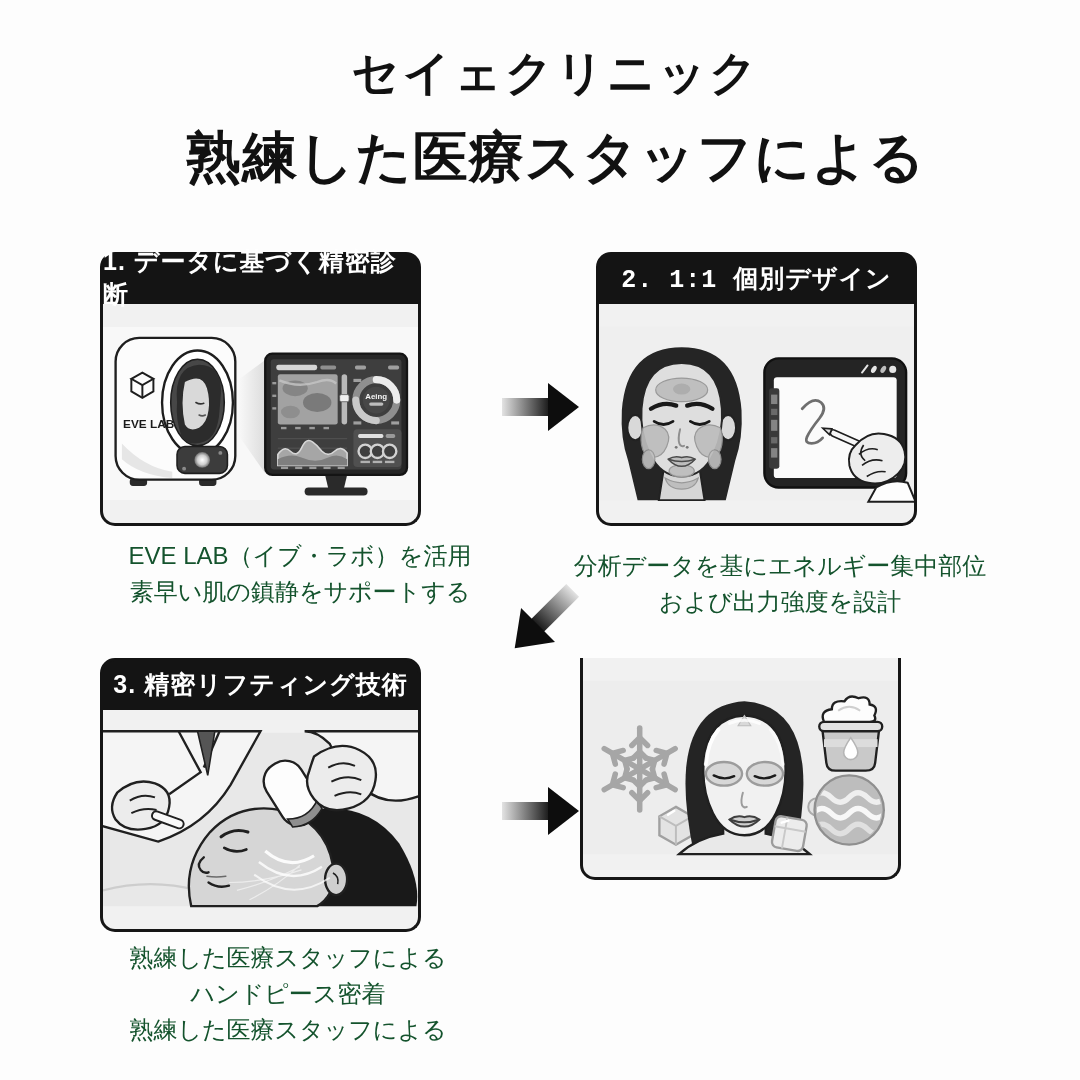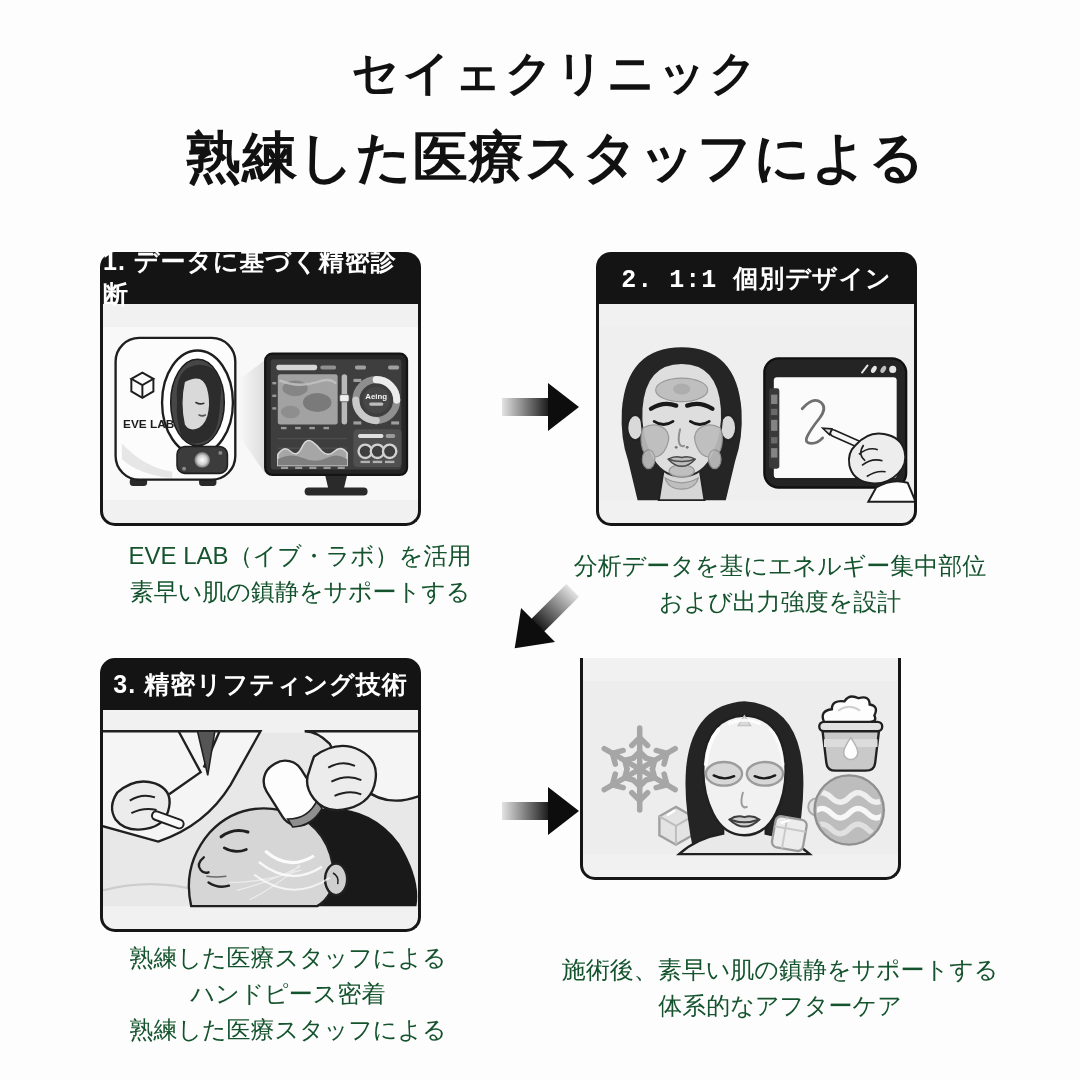--- a/index.html
+++ b/index.html
@@ -357,24 +357,20 @@
   </div>
   <div class="caption" id="caption-2">
     <div>分析データを基にエネルギー集中部位</div>
     <div>および出力強度を設計</div>
   </div>
   <div class="caption" id="caption-3">
     <div>熟練した医療スタッフによる</div>
     <div>ハンドピース密着</div>
     <div>熟練した医療スタッフによる</div>
   </div>
-  <div class="caption" id="caption-4">
-    <div>施術後、素早い肌の鎮静をサポートする</div>
-    <div>体系的なアフターケア</div>
-  </div>
 
   <svg class="arrow" id="arrow-1" width="78" height="54" viewBox="0 0 78 54">
     <defs>
         <linearGradient id="ag1" x1="0" y1="0" x2="1" y2="0">
           <stop offset="0%" stop-color="#e3e3e3"></stop>
           <stop offset="100%" stop-color="#1a1a1a"></stop>
         </linearGradient>
       </defs>
     <rect x="0" y="18" width="47" height="18" fill="url(#ag1)"></rect>
     <polygon points="46,3 77,27 46,51" fill="#0d0d0d"></polygon>

